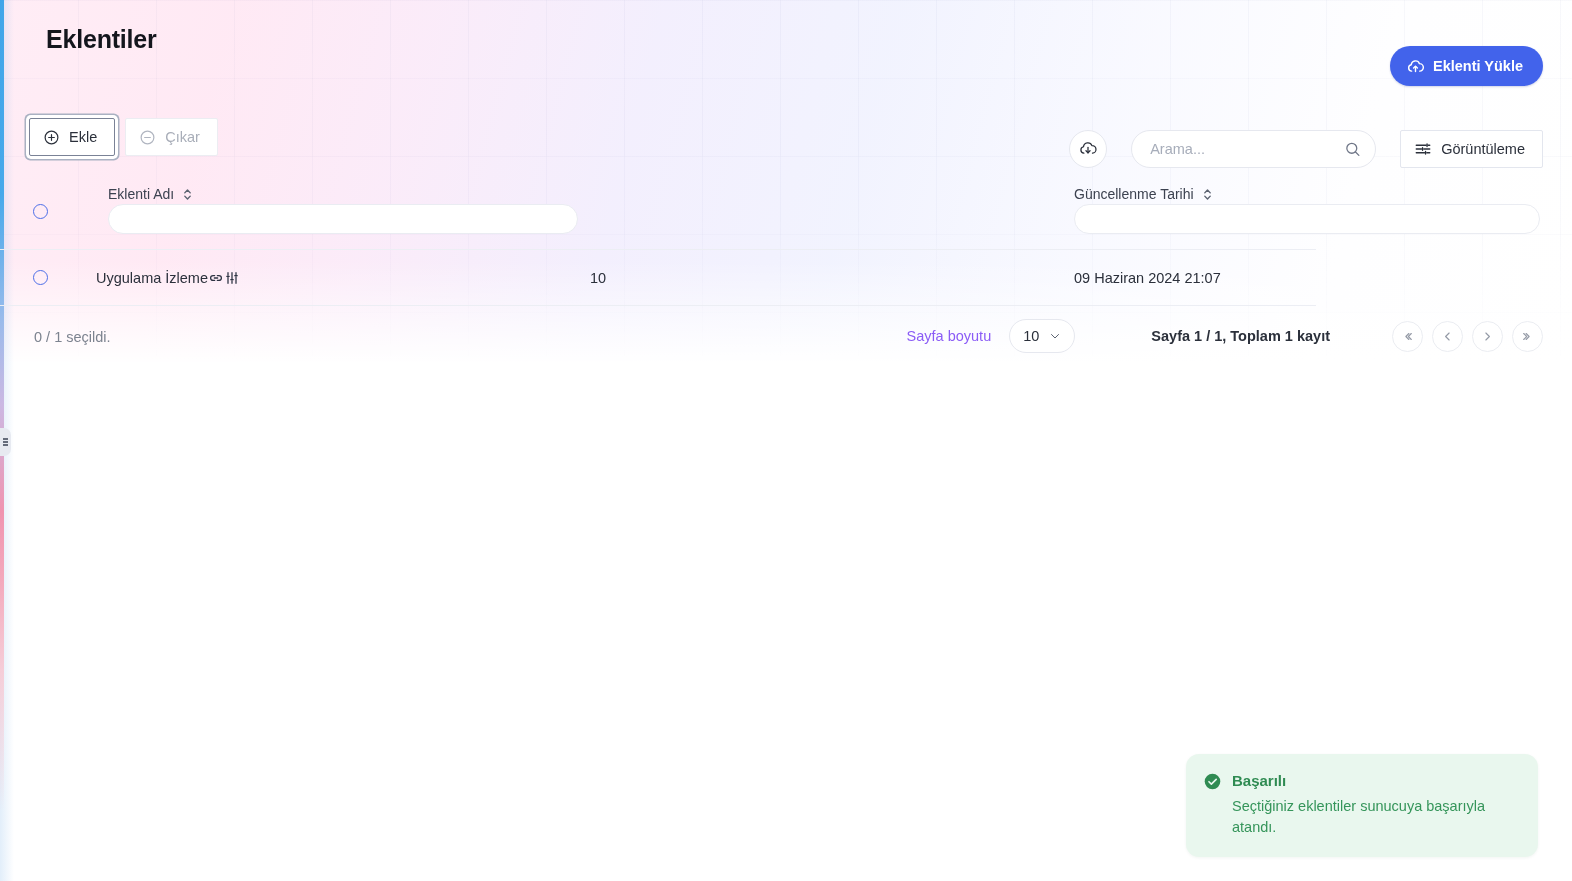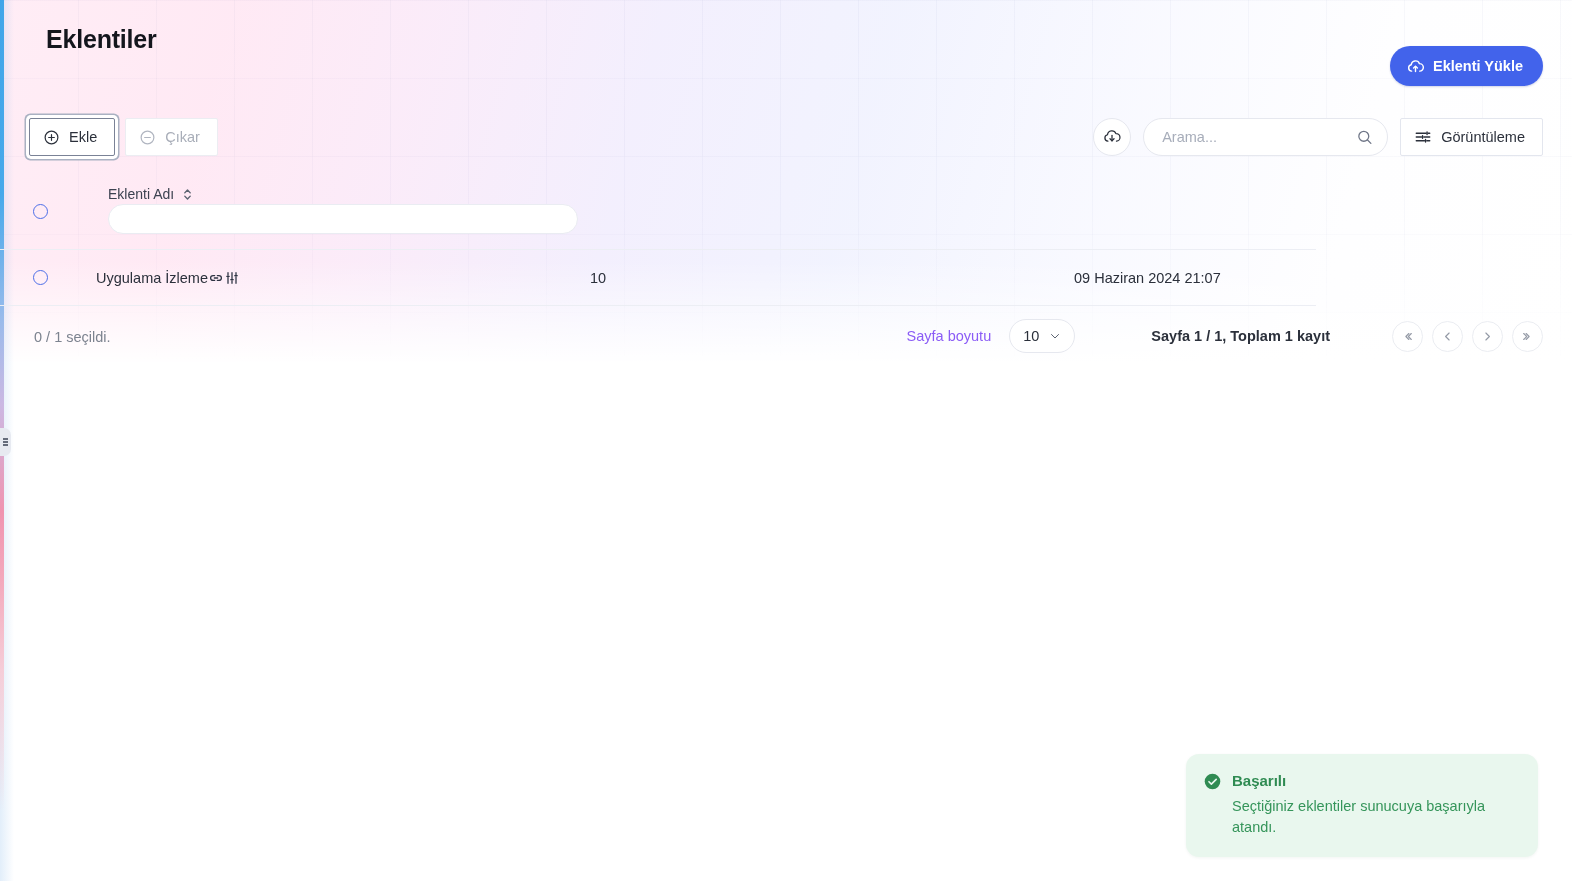--- a/index.html
+++ b/index.html
@@ -157,24 +157,24 @@
     box-shadow: 0 0 0 3px #ffffff, 0 0 0 4.5px #aab1c2;
   }
   .pill-btn.disabled {
     color: #a9aeb9;
     border-color: #ecedf2;
     cursor: default;
   }
 
   .tb-right {
     position: absolute;
-    right: 29px; top: 0;
-    display: flex;
-    align-items: center;
-    gap: 12px;
+    right: 29px; top: 12px;
+    display: flex;
+    align-items: center;
+    gap: 24px;
   }
   .icon-circle-btn {
     width: 38px; height: 38px;
     border-radius: 50%;
     background: #ffffff;
     border: 1px solid #e6e8ef;
     display: flex;
     align-items: center;
     justify-content: center;
     cursor: pointer;
@@ -495,20 +495,32 @@
             <svg width="11" height="13" viewBox="0 0 12 14" fill="none" stroke="#5b6270" stroke-width="1.5" stroke-linecap="round" stroke-linejoin="round">
               <path d="M3 5.2 6 2l3 3.2"></path>
                 <path d="M3 8.8 6 12l3-3.2"></path>
             </svg>
           </span>
         </div>
         <input class="filter-input" type="text" value="" style="">
       </div>
 
 
+      <div class="col col-date">
+        <div class="col-head">
+          <span>Güncellenme Tarihi</span>
+          <span style="display:flex">
+            <svg width="11" height="13" viewBox="0 0 12 14" fill="none" stroke="#5b6270" stroke-width="1.5" stroke-linecap="round" stroke-linejoin="round">
+              <path d="M3 5.2 6 2l3 3.2"></path>
+                <path d="M3 8.8 6 12l3-3.2"></path>
+            </svg>
+          </span>
+        </div>
+        <input class="filter-input" type="text" value="" style="">
+      </div>
     </div>
 
     <div class="t-row">
       <div class="sel-circle"></div>
 
       <div class="cell cell-name">
         <span>Uygulama İzleme</span>
         <span class="row-icon">
           <svg width="16" height="16" viewBox="0 0 24 24" fill="none" stroke="#2d3342" stroke-width="1.9" stroke-linecap="round">
             <path d="M9.5 12h5"></path>

